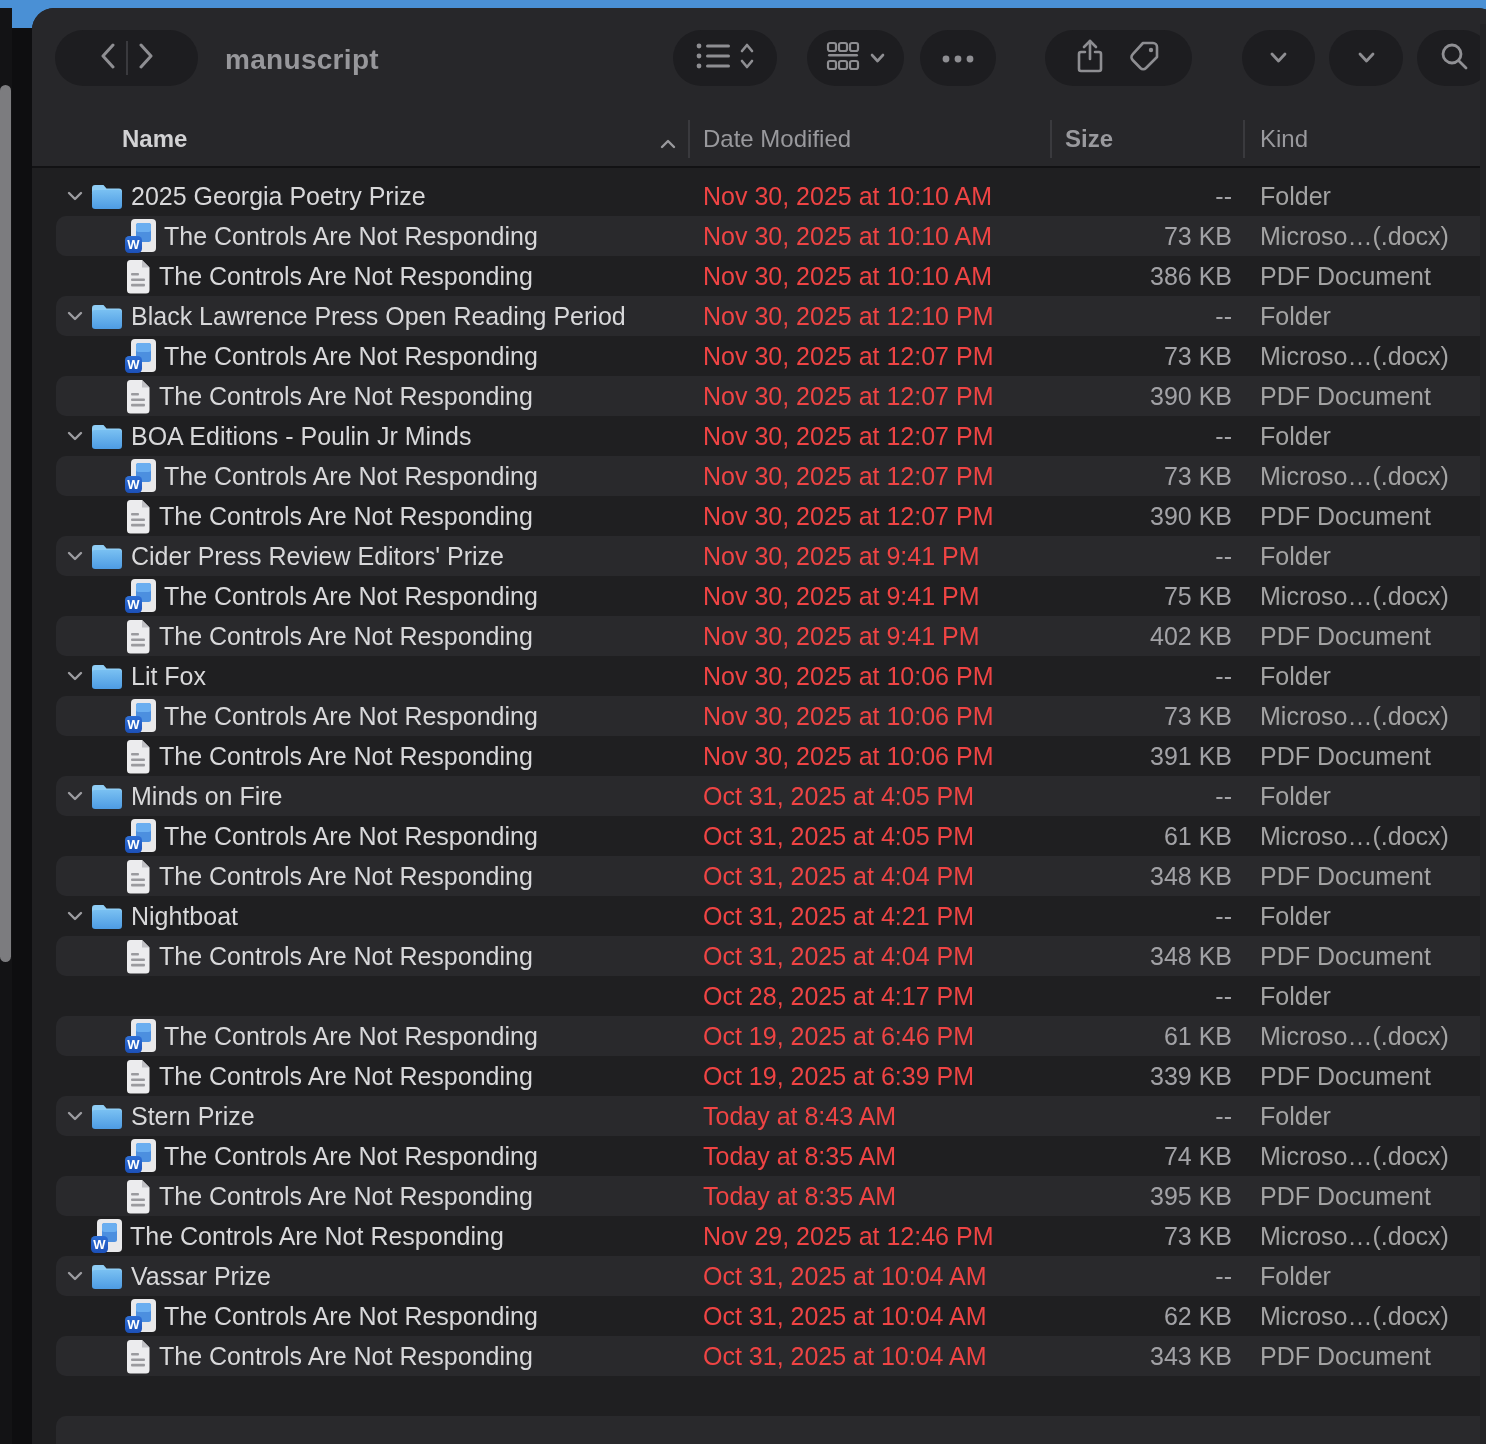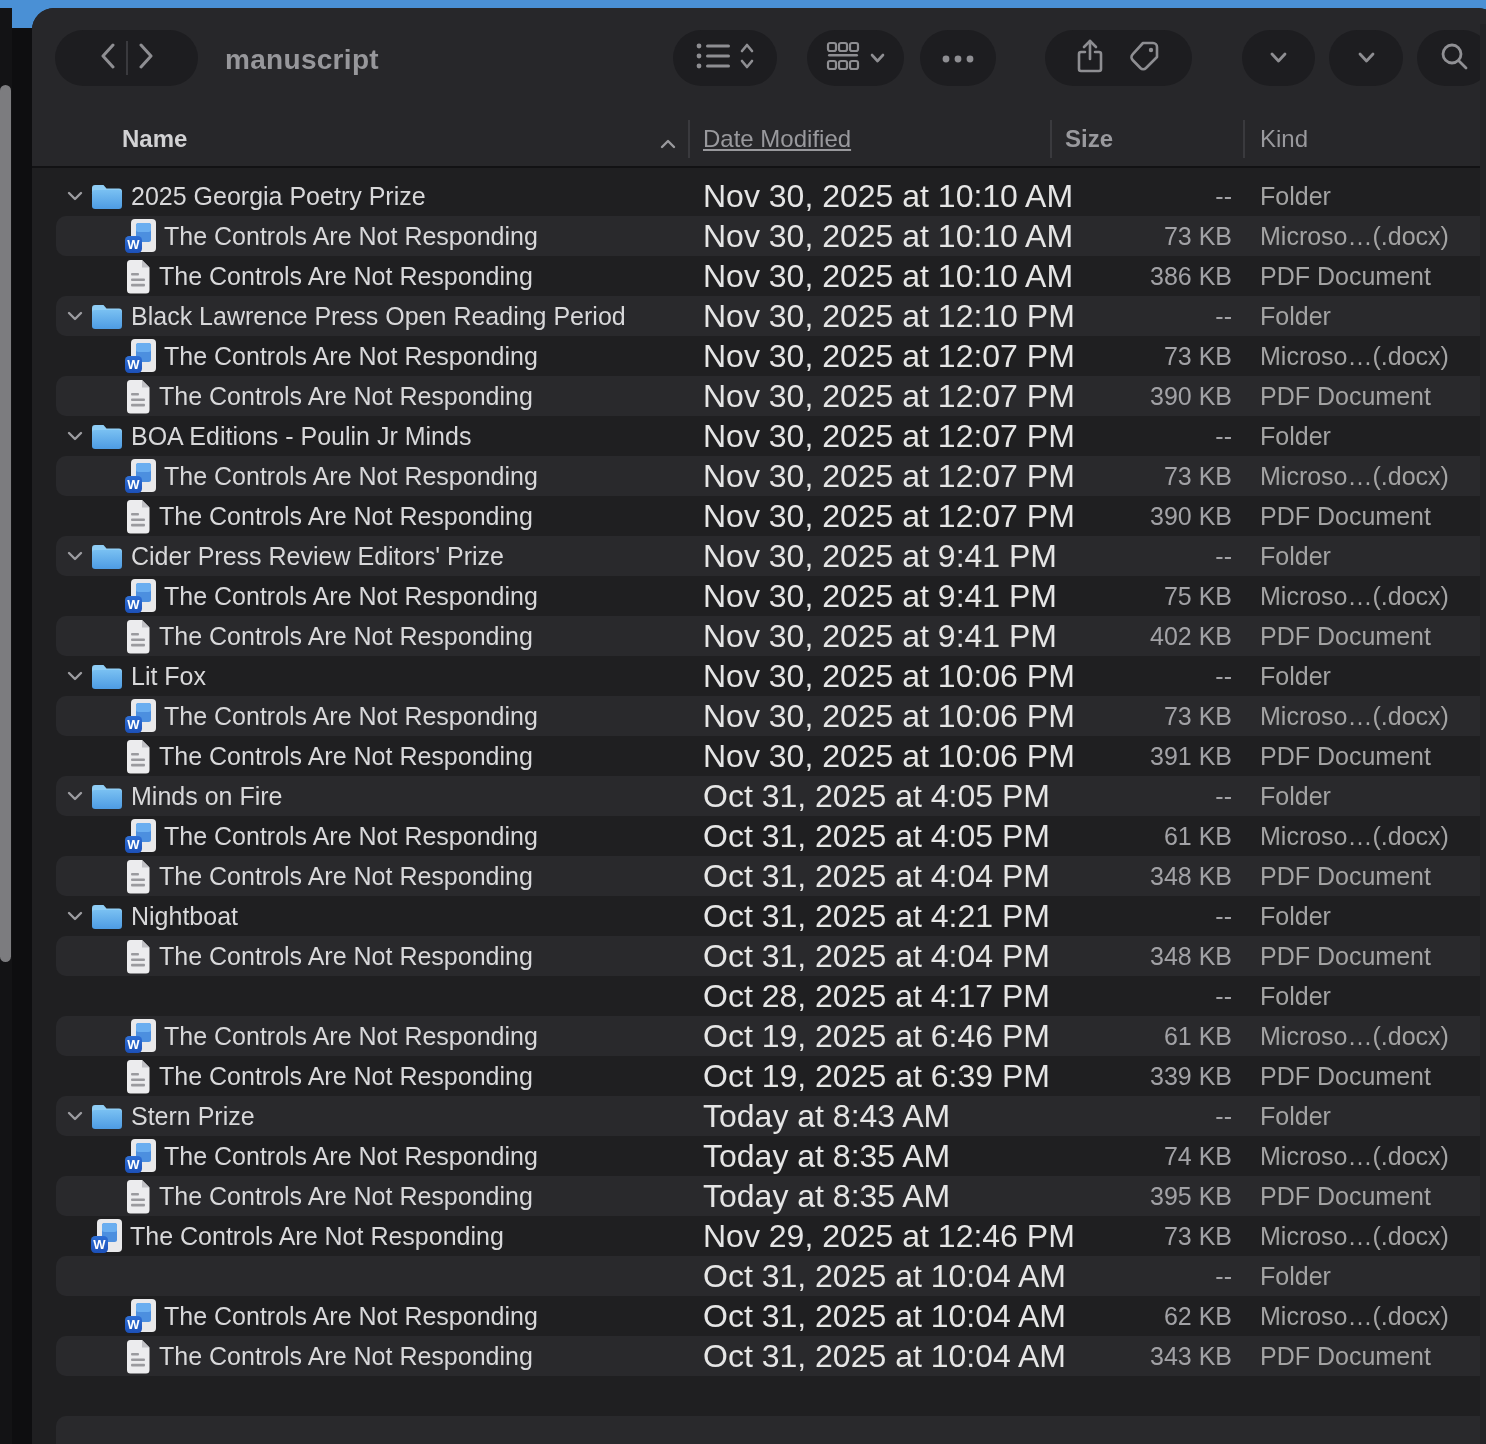--- a/index.html
+++ b/index.html
@@ -33,38 +33,38 @@
   .b-search{left:1385px;width:74px;}
 
   
   .colhead{position:absolute;left:0;top:104px;right:0;height:54px;background:#27272a;
            border-bottom:2px solid #121214;}
   .colhead .lbl{position:absolute;top:0;height:54px;display:flex;align-items:center;
                 font-size:24px;color:#99999d;}
   .colhead .lbl.first{color:#d2d2d4;font-weight:700;}
   .h-name{left:90px;}
   .h-sort{position:absolute;left:628px;top:23px;}
-  .h-date{left:671px;text-decoration:underline;}
+  .h-date{left:671px;}
   .h-size{left:1033px;font-weight:bold;}
   .h-kind{left:1228px;}
   .cdiv{position:absolute;top:8px;width:2px;height:38px;background:#3a3a3e;}
   .cd1{left:656px;}.cd2{left:1018px;}.cd3{left:1211px;}
 
   
   .list{position:absolute;left:0;top:160px;right:0;bottom:0;padding-top:8px;}
   .row{position:relative;height:40px;width:1442px;margin-left:24px;border-radius:10px;}
   .row.alt{background:#29292c;}
   .c-name{position:absolute;left:0;top:0;height:40px;display:flex;align-items:center;}
   .chev-slot{width:16px;margin-left:11px;display:flex;justify-content:center;}
   .icon-slot{margin-left:7px;display:flex;align-items:center;}
   .row.lvl1 .icon-slot{margin-left:68px;}
   .row.lvl0file .icon-slot{margin-left:34px;}
   .rname{margin-left:7px;font-size:25px;color:#d8d8da;white-space:nowrap;}
   .c-date{position:absolute;left:647px;top:0;height:40px;display:flex;align-items:center;
-          font-size:32px;color:#e5e5e5;white-space:nowrap;}
+          font-size:25px;color:#ef4444;white-space:nowrap;}
   .c-size{position:absolute;right:266px;top:0;height:40px;display:flex;align-items:center;
           font-size:25px;color:#a2a2a6;}
   .c-kind{position:absolute;left:1204px;top:0;height:40px;display:flex;align-items:center;
           font-size:25px;color:#a3a3a3;white-space:nowrap;}
   .filler{background:transparent;}
   .filler.alt{background:#29292c;border-radius:10px 10px 0 0;}
 </style>
 </head>
 <body>
 
@@ -685,20 +685,34 @@
                 <text x="9.5" y="31" font-size="13" font-weight="bold" fill="#ffffff" text-anchor="middle" font-family="Liberation Sans, sans-serif">W</text>
               </svg>
             </span>
       <span class="rname">The Controls Are Not Responding</span>
     </div>
     <div class="c-date">Nov 29, 2025 at 12:46 PM</div>
     <div class="c-size">73 KB</div>
     <div class="c-kind">Microso…(.docx)</div>
   </div>
         <div class="row alt">
+    <div class="c-name">
+      <span class="chev-slot">
+              <svg width="16" height="10" viewBox="0 0 16 10">
+                <path d="M2 2l6 6 6-6" fill="none" stroke="#9c9ca0" stroke-width="2.4" stroke-linecap="round" stroke-linejoin="round"></path>
+              </svg>
+            </span>
+      <span class="icon-slot">
+              <svg width="34" height="29" viewBox="0 0 34 29">
+                <path d="M2 6a3 3 0 013-3h8.5l3 3.5H29a3 3 0 013 3v2H2z" fill="#8fcdf5"></path>
+                <rect x="2" y="8" width="30" height="19" rx="3.2" fill="url(#folderGrad)"></rect>
+              </svg>
+            </span>
+      <span class="rname">Vassar Prize</span>
+    </div>
     <div class="c-date">Oct 31, 2025 at 10:04 AM</div>
     <div class="c-size">--</div>
     <div class="c-kind">Folder</div>
   </div>
         <div class="row lvl1">
     <div class="c-name">
 
       <span class="icon-slot">
               <svg width="33" height="37" viewBox="0 0 33 37">
                 <rect x="7" y="1" width="25" height="33" rx="4" fill="#e9e9eb"></rect>

